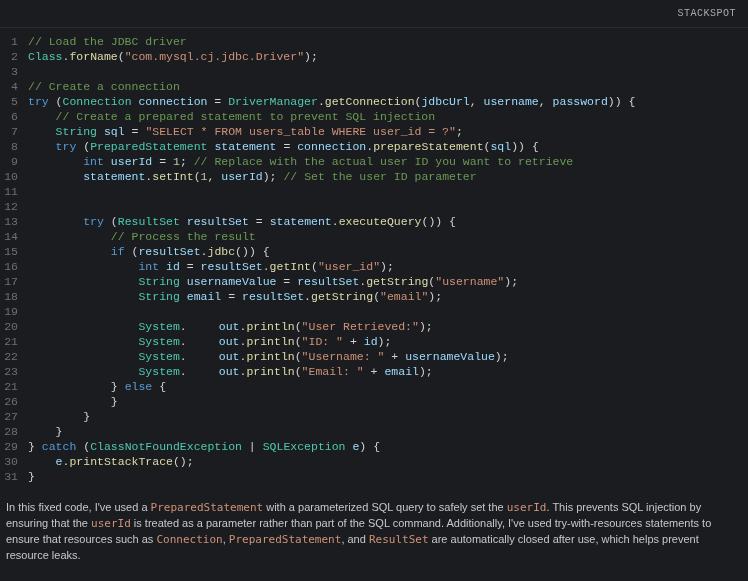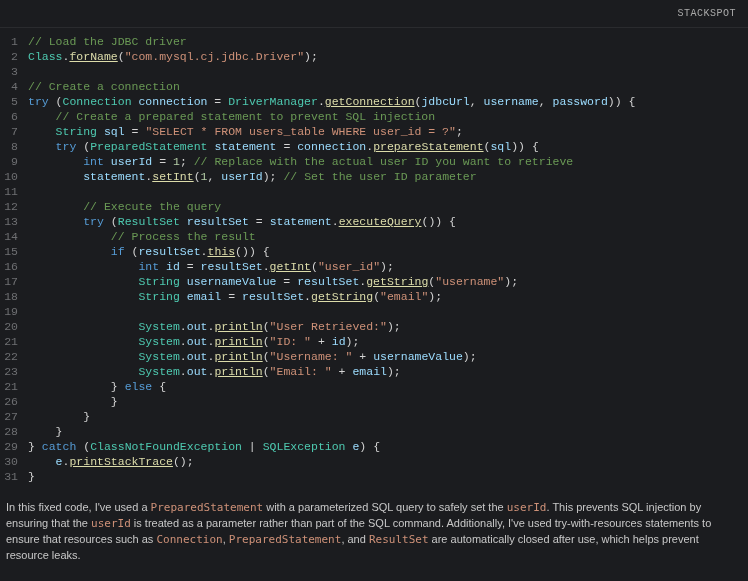--- a/index.html
+++ b/index.html
@@ -38,26 +38,26 @@
     flex-shrink: 0;
     user-select: none;
   }
   .code {
     flex: 1;
     white-space: pre;
   }
   .c-comment { color: #6a9955; }
   .c-keyword { color: #569cd6; }
   .c-type    { color: #4ec9b0; }
-  .c-method  { color: #dcdcaa; text-decoration: underline; }
+  .c-method  { color: #dcdcaa; }
   .c-string  { color: #ce9178; }
   .c-number  { color: #b5cea8; }
   .c-ident   { color: #9cdcfe; }
   .c-punct   { color: #d4d4d4; }
-  .c-const   { color: #9cdcfe; }
+  .c-const   { color: #9cdcfe; margin-left: 32px; }
 
   .explain {
     padding: 6px 6px 8px 6px;
     font-family: -apple-system, BlinkMacSystemFont, 'Segoe UI', Arial, sans-serif;
     font-size: 11px;
     line-height: 1.45;
     color: #c8c8c8;
   }
   .explain .mono {
     font-family: 'Menlo','Consolas',monospace;
@@ -76,24 +76,24 @@
     <div class="line"><span class="gutter">2</span><span class="code"><span class="c-type">Class</span><span class="c-punct">.</span><span class="c-method">forName</span><span class="c-punct">(</span><span class="c-string">"com.mysql.cj.jdbc.Driver"</span><span class="c-punct">);</span></span></div>
     <div class="line"><span class="gutter">3</span><span class="code"></span></div>
     <div class="line"><span class="gutter">4</span><span class="code"><span class="c-comment">// Create a connection</span></span></div>
     <div class="line"><span class="gutter">5</span><span class="code"><span class="c-keyword">try</span><span class="c-punct"> (</span><span class="c-type">Connection</span><span class="c-punct"> </span><span class="c-ident">connection</span><span class="c-punct"> = </span><span class="c-type">DriverManager</span><span class="c-punct">.</span><span class="c-method">getConnection</span><span class="c-punct">(</span><span class="c-ident">jdbcUrl</span><span class="c-punct">, </span><span class="c-ident">username</span><span class="c-punct">, </span><span class="c-ident">password</span><span class="c-punct">)) {</span></span></div>
     <div class="line"><span class="gutter">6</span><span class="code"><span class="c-punct">    </span><span class="c-comment">// Create a prepared statement to prevent SQL injection</span></span></div>
     <div class="line"><span class="gutter">7</span><span class="code"><span class="c-punct">    </span><span class="c-type">String</span><span class="c-punct"> </span><span class="c-ident">sql</span><span class="c-punct"> = </span><span class="c-string">"SELECT * FROM users_table WHERE user_id = ?"</span><span class="c-punct">;</span></span></div>
     <div class="line"><span class="gutter">8</span><span class="code"><span class="c-punct">    </span><span class="c-keyword">try</span><span class="c-punct"> (</span><span class="c-type">PreparedStatement</span><span class="c-punct"> </span><span class="c-ident">statement</span><span class="c-punct"> = </span><span class="c-ident">connection</span><span class="c-punct">.</span><span class="c-method">prepareStatement</span><span class="c-punct">(</span><span class="c-ident">sql</span><span class="c-punct">)) {</span></span></div>
     <div class="line"><span class="gutter">9</span><span class="code"><span class="c-punct">        </span><span class="c-keyword">int</span><span class="c-punct"> </span><span class="c-ident">userId</span><span class="c-punct"> = </span><span class="c-number">1</span><span class="c-punct">; </span><span class="c-comment">// Replace with the actual user ID you want to retrieve</span></span></div>
     <div class="line"><span class="gutter">10</span><span class="code"><span class="c-punct">        </span><span class="c-ident">statement</span><span class="c-punct">.</span><span class="c-method">setInt</span><span class="c-punct">(</span><span class="c-number">1</span><span class="c-punct">, </span><span class="c-ident">userId</span><span class="c-punct">); </span><span class="c-comment">// Set the user ID parameter</span></span></div>
     <div class="line"><span class="gutter">11</span><span class="code"></span></div>
-    <div class="line"><span class="gutter">12</span><span class="code"><span class="c-punct">        </span><span class="c-comment">// Execute the query</span></span></div>
+    <div class="line"><span class="gutter">12</span><span class="code"><span class="c-punct">        </span></span></div>
     <div class="line"><span class="gutter">13</span><span class="code"><span class="c-punct">        </span><span class="c-keyword">try</span><span class="c-punct"> (</span><span class="c-type">ResultSet</span><span class="c-punct"> </span><span class="c-ident">resultSet</span><span class="c-punct"> = </span><span class="c-ident">statement</span><span class="c-punct">.</span><span class="c-method">executeQuery</span><span class="c-punct">()) {</span></span></div>
     <div class="line"><span class="gutter">14</span><span class="code"><span class="c-punct">            </span><span class="c-comment">// Process the result</span></span></div>
-    <div class="line"><span class="gutter">15</span><span class="code"><span class="c-punct">            </span><span class="c-keyword">if</span><span class="c-punct"> (</span><span class="c-ident">resultSet</span><span class="c-punct">.</span><span class="c-method">this</span><span class="c-punct">()) {</span></span></div>
+    <div class="line"><span class="gutter">15</span><span class="code"><span class="c-punct">            </span><span class="c-keyword">if</span><span class="c-punct"> (</span><span class="c-ident">resultSet</span><span class="c-punct">.</span><span class="c-method">jdbc</span><span class="c-punct">()) {</span></span></div>
     <div class="line"><span class="gutter">16</span><span class="code"><span class="c-punct">                </span><span class="c-keyword">int</span><span class="c-punct"> </span><span class="c-ident">id</span><span class="c-punct"> = </span><span class="c-ident">resultSet</span><span class="c-punct">.</span><span class="c-method">getInt</span><span class="c-punct">(</span><span class="c-string">"user_id"</span><span class="c-punct">);</span></span></div>
     <div class="line"><span class="gutter">17</span><span class="code"><span class="c-punct">                </span><span class="c-type">String</span><span class="c-punct"> </span><span class="c-ident">usernameValue</span><span class="c-punct"> = </span><span class="c-ident">resultSet</span><span class="c-punct">.</span><span class="c-method">getString</span><span class="c-punct">(</span><span class="c-string">"username"</span><span class="c-punct">);</span></span></div>
     <div class="line"><span class="gutter">18</span><span class="code"><span class="c-punct">                </span><span class="c-type">String</span><span class="c-punct"> </span><span class="c-ident">email</span><span class="c-punct"> = </span><span class="c-ident">resultSet</span><span class="c-punct">.</span><span class="c-method">getString</span><span class="c-punct">(</span><span class="c-string">"email"</span><span class="c-punct">);</span></span></div>
     <div class="line"><span class="gutter">19</span><span class="code"></span></div>
     <div class="line"><span class="gutter">20</span><span class="code"><span class="c-punct">                </span><span class="c-type">System</span><span class="c-punct">.</span><span class="c-const">out</span><span class="c-punct">.</span><span class="c-method">println</span><span class="c-punct">(</span><span class="c-string">"User Retrieved:"</span><span class="c-punct">);</span></span></div>
     <div class="line"><span class="gutter">21</span><span class="code"><span class="c-punct">                </span><span class="c-type">System</span><span class="c-punct">.</span><span class="c-const">out</span><span class="c-punct">.</span><span class="c-method">println</span><span class="c-punct">(</span><span class="c-string">"ID: "</span><span class="c-punct"> + </span><span class="c-ident">id</span><span class="c-punct">);</span></span></div>
     <div class="line"><span class="gutter">22</span><span class="code"><span class="c-punct">                </span><span class="c-type">System</span><span class="c-punct">.</span><span class="c-const">out</span><span class="c-punct">.</span><span class="c-method">println</span><span class="c-punct">(</span><span class="c-string">"Username: "</span><span class="c-punct"> + </span><span class="c-ident">usernameValue</span><span class="c-punct">);</span></span></div>
     <div class="line"><span class="gutter">23</span><span class="code"><span class="c-punct">                </span><span class="c-type">System</span><span class="c-punct">.</span><span class="c-const">out</span><span class="c-punct">.</span><span class="c-method">println</span><span class="c-punct">(</span><span class="c-string">"Email: "</span><span class="c-punct"> + </span><span class="c-ident">email</span><span class="c-punct">);</span></span></div>
     <div class="line"><span class="gutter">21</span><span class="code"><span class="c-punct">            } </span><span class="c-keyword">else</span><span class="c-punct"> {</span></span></div>
     <div class="line"><span class="gutter">26</span><span class="code"><span class="c-punct">            }</span></span></div>

